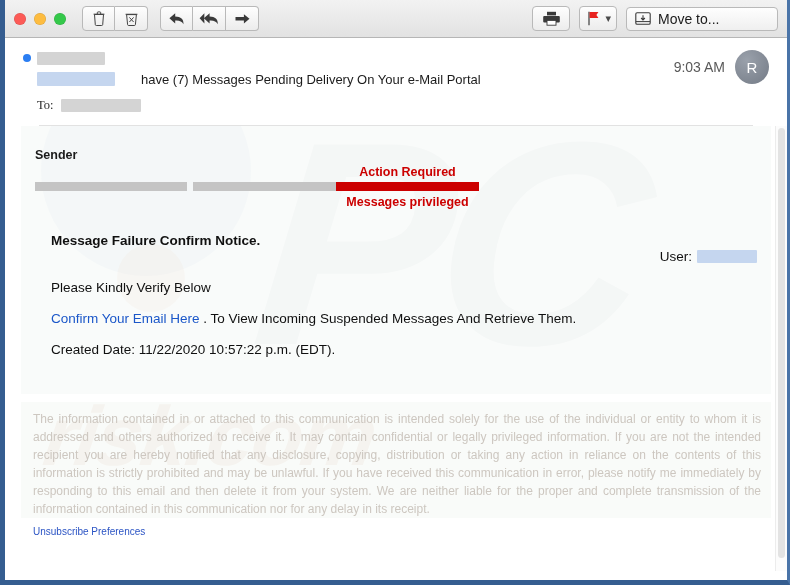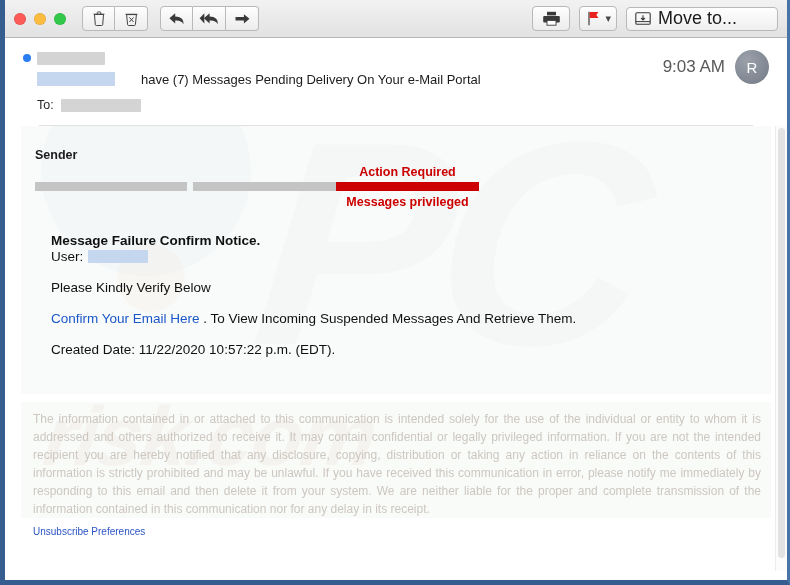--- a/index.html
+++ b/index.html
@@ -63,21 +63,21 @@
     background: linear-gradient(to bottom,#fefefe 0%,#ececec 100%);
     border: 1px solid #b9b9b9; border-radius: 4px;
     height: 25px; padding: 0 5px 0 7px; gap: 5px;
   }
   .moveto {
     display: flex; align-items: center; gap: 7px;
     background: linear-gradient(to bottom,#fefefe 0%,#efefef 100%);
     border: 1px solid #b9b9b9; border-radius: 4px;
     height: 24px; padding: 0 10px 0 8px;
     min-width: 152px;
-    font-size: 18px; color: #1b1b1b;
+    font-size: 14px; color: #1b1b1b;
   }
 
   
   .msg-header {
     position: relative;
     padding: 10px 18px 0 18px;
     background: #fff;
     z-index: 3;
   }
   .hdr-row { display: flex; align-items: flex-start; }
@@ -90,25 +90,25 @@
   .redact {
     display: inline-block; height: 13px;
     background: #d4d4d4;
     border-radius: 1px;
     filter: blur(0.7px);
     vertical-align: middle;
   }
   .redact.blue { background: #c5d6ef; }
   .subject-line { display:flex; align-items:center; height: 22px; padding-left: 14px; gap: 20px; }
   .subject-text { font-size: 13px; color: #1c1c1c; margin-left: 6px; }
-  .to-line { display:flex; align-items:center; height: 22px; padding-left: 14px; margin-top: 4px; }
+  .to-line { display:flex; align-items:center; height: 22px; padding-left: 14px; margin-top: 4px; font-family: Liberation Serif, serif; }
   .to-label { font-size: 12.5px; color: #2a2a2a; margin-right: 7px; }
 
   .hdr-right { display: flex; align-items: center; gap: 10px; padding-top: 2px; }
-  .time { font-size: 17px; color: #595959; }
+  .time { font-size: 14px; color: #595959; }
   .avatar {
     width: 34px; height: 34px; border-radius: 50%;
     background: radial-gradient(circle at 35% 30%, #9aa1ab, #7d848f 75%);
     color: #fff; font-size: 15px;
     display: flex; align-items: center; justify-content: center;
   }
   .hdr-rule {
     margin: 9px 16px 0 16px;
     border-top: 1px solid #e2e2e2;
   }
@@ -193,21 +193,21 @@
     left: 301px; width: 143px;
     text-align: center;
     font-size: 12.5px; font-weight: bold; color: #cc0000;
     top: 4px;
   }
   .caption-below { position: relative; height: 20px; }
 
   
   .copy { padding: 22px 14px 0 30px; font-size: 13.5px; color: #101010; }
   .copy .title { font-weight: bold; font-size: 13.5px; }
-  .copy .user-line { display:flex; align-items:center; margin-top: 1px; }
+  .copy .user-line { display:flex; align-items:center; margin-top: 1px; justify-content: flex-end; }
   .copy .user-label { font-size: 13.5px; }
   .p { margin-top: 16px; font-size: 13.5px; }
   .hl {
     background: #c5ddf5;
     padding: 1px 1px;
   }
   .link { color: #1b57c9; }
   a.link { text-decoration: none; }
 
   

